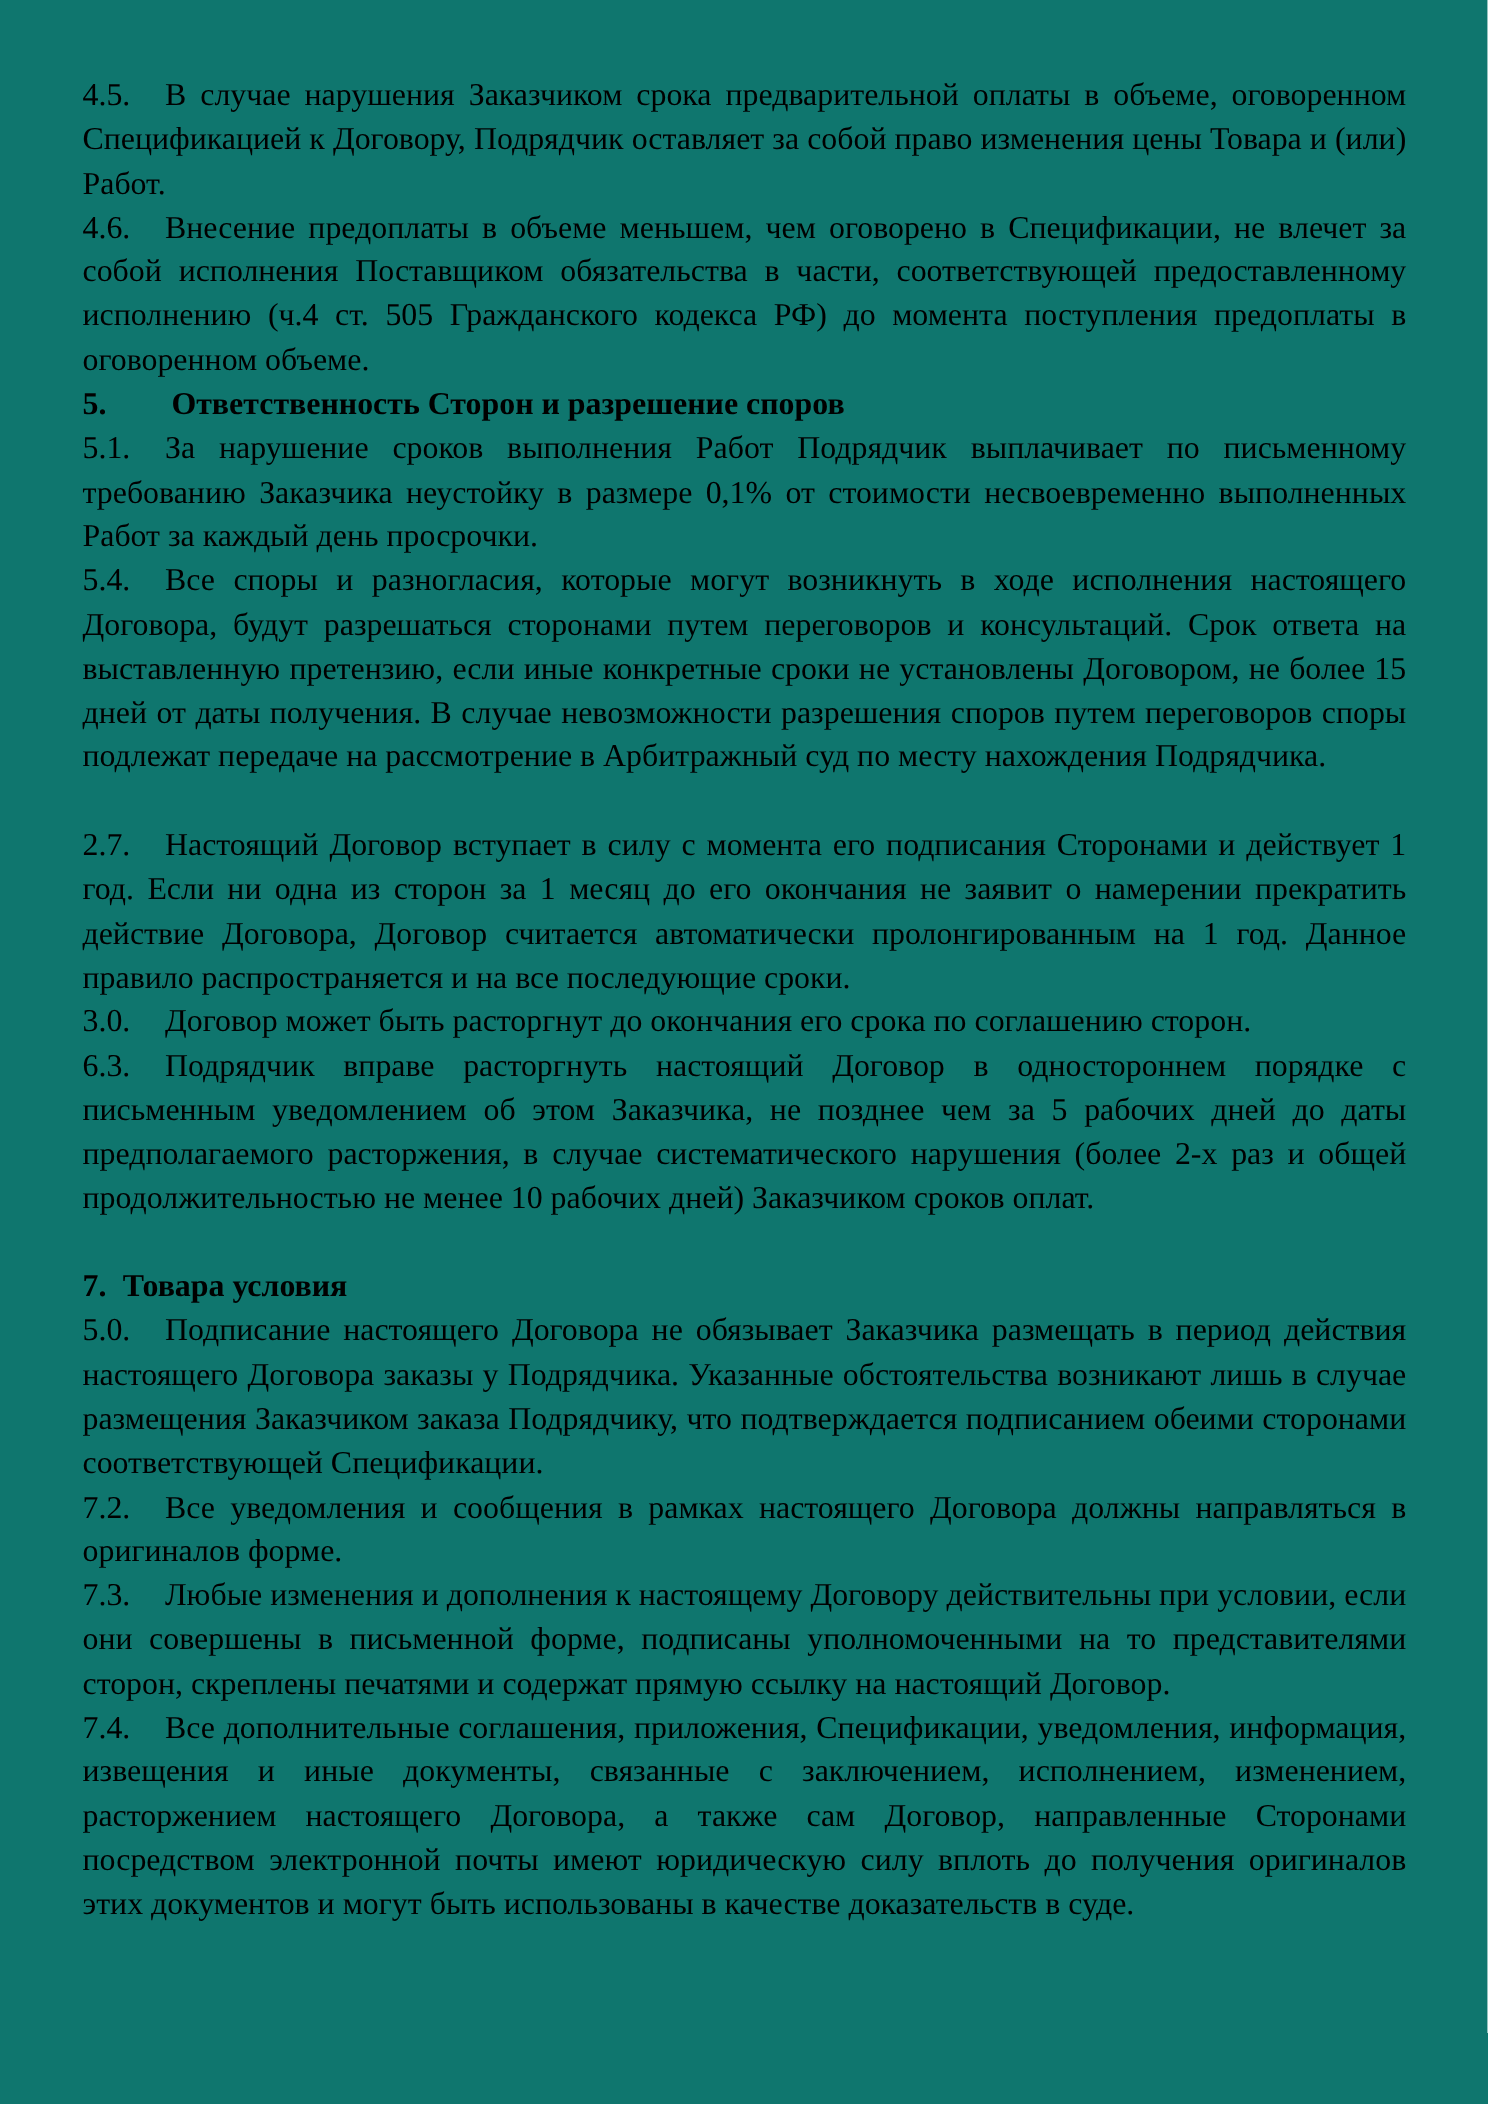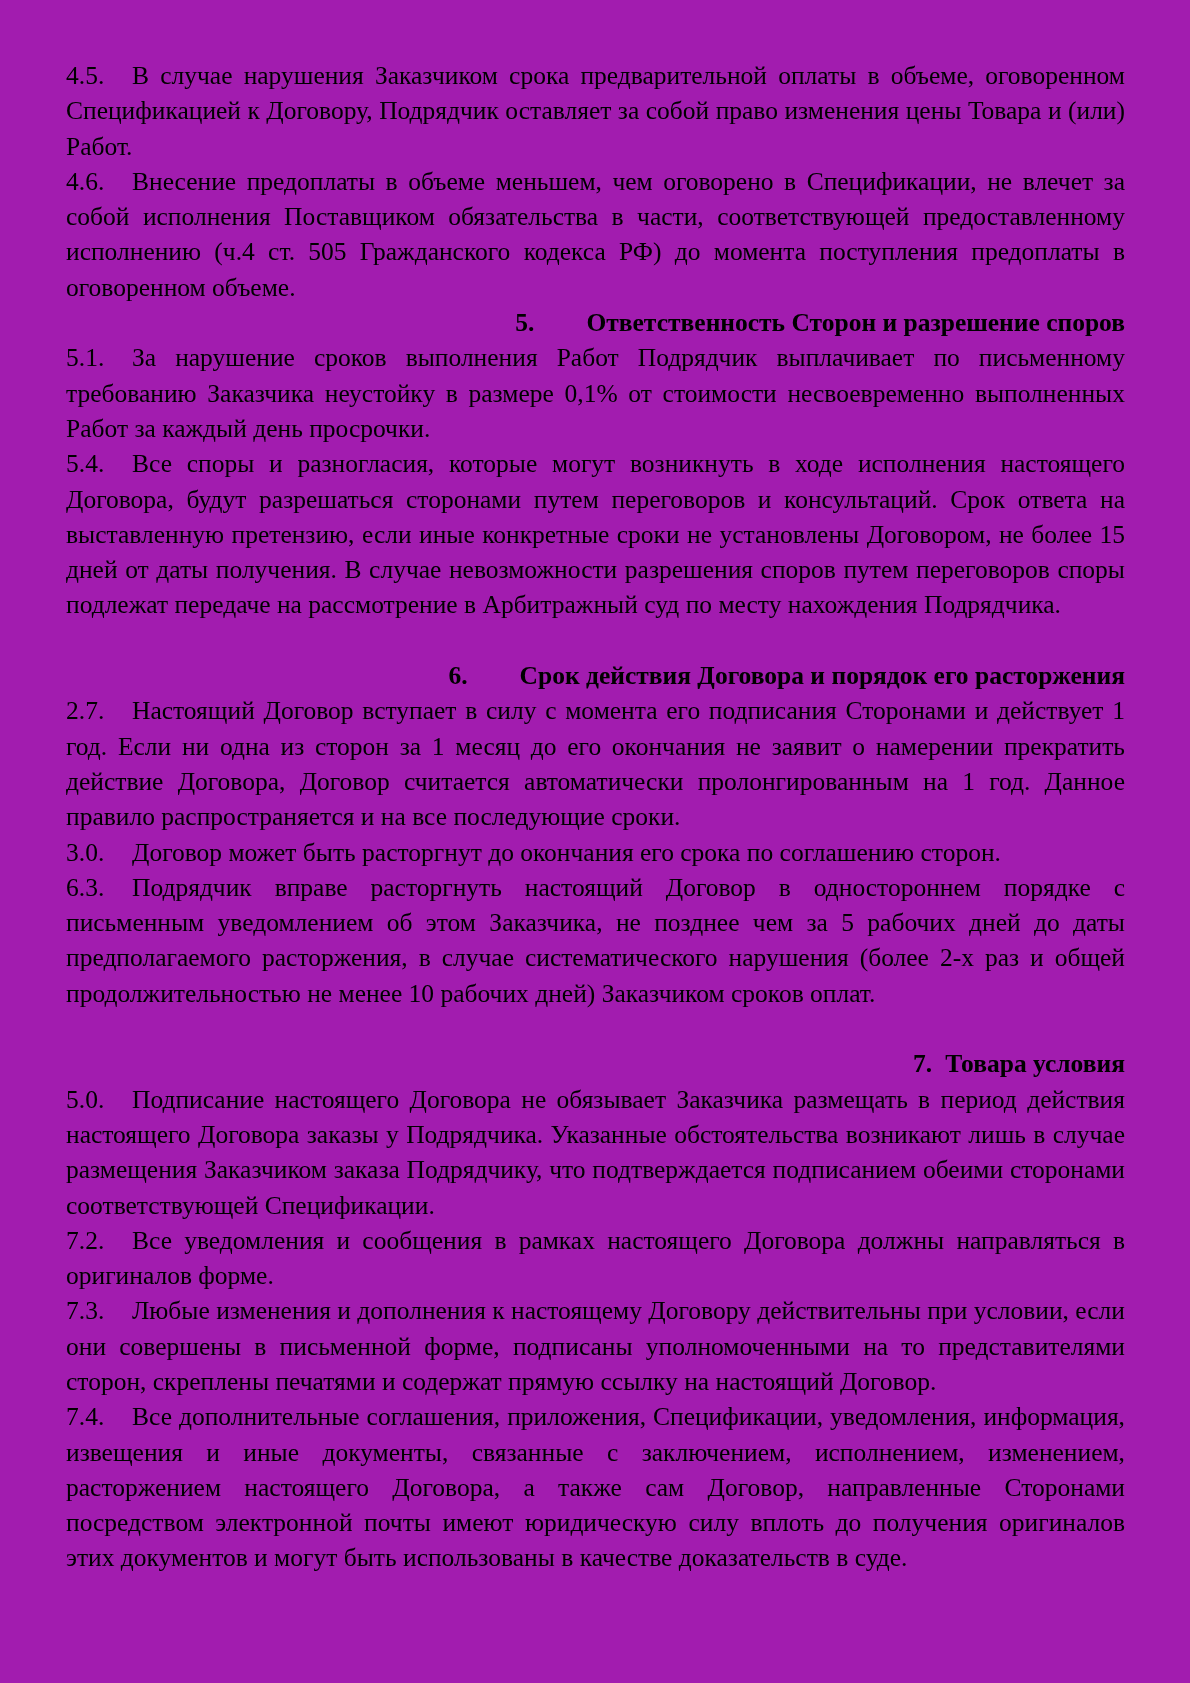--- a/index.html
+++ b/index.html
@@ -5,21 +5,21 @@
   html, body {
     margin: 0;
     padding: 0;
     background: #ffffff;
   }
 
   .page {
     position: relative;
     width: 1190px;
     height: 1683px;
-    background: #a21caf;
+    background: #0f766e;
     box-sizing: border-box;
     padding: 58px 65px 0 66px;
     overflow: hidden;
     font-family: "Liberation Serif", "DejaVu Serif", serif;
     color: #000000;
   }
 
   .doc-body {
     width: 1059px;
   }
@@ -38,21 +38,21 @@
 
   .para .num {
     display: inline-block;
     width: 66px;
     text-indent: 0;
   }
 
   
   .heading {
     margin: 0;
-    text-align: right;
+    text-align: left;
     font-size: 25.5px;
     line-height: 35.3px;
     font-weight: bold;
   }
 
   .heading .hnum {
     display: inline-block;
   }
 
   .heading .hgap-wide {
@@ -74,21 +74,20 @@
 <body>
 
 <div class="page">
   <div class="doc-body" id="doc-body">
       <p class="para"><span class="num">4.5.</span><span>В случае нарушения Заказчиком срока предварительной оплаты в объеме, оговоренном Спецификацией к Договору, Подрядчик оставляет за собой право изменения цены Товара и (или) Работ.</span></p>
       <p class="para"><span class="num">4.6.</span><span>Внесение предоплаты в объеме меньшем, чем оговорено в Спецификации, не влечет за собой исполнения Поставщиком обязательства в части, соответствующей предоставленному исполнению (ч.4 ст. 505 Гражданского кодекса РФ) до момента поступления предоплаты в оговоренном объеме.</span></p>
       <p class="heading"><span class="hnum">5.</span><span class="hgap-wide"></span><span>Ответственность Сторон и разрешение споров</span></p>
       <p class="para"><span class="num">5.1.</span><span>За нарушение сроков выполнения Работ Подрядчик выплачивает по письменному требованию Заказчика неустойку в размере 0,1% от стоимости несвоевременно выполненных Работ за каждый день просрочки.</span></p>
       <p class="para"><span class="num">5.4.</span><span>Все споры и разногласия, которые могут возникнуть в ходе исполнения настоящего Договора, будут разрешаться сторонами путем переговоров и консультаций. Срок ответа на выставленную претензию, если иные конкретные сроки не установлены Договором, не более 15 дней от даты получения. В случае невозможности разрешения споров путем переговоров споры подлежат передаче на рассмотрение в Арбитражный суд по месту нахождения Подрядчика.</span></p>
       <div class="spacer"></div>
-      <p class="heading"><span class="hnum">6.</span><span class="hgap-wide"></span><span>Срок действия Договора и порядок его расторжения</span></p>
       <p class="para"><span class="num">2.7.</span><span>Настоящий Договор вступает в силу с момента его подписания Сторонами и действует 1 год. Если ни одна из сторон за 1 месяц до его окончания не заявит о намерении прекратить действие Договора, Договор считается автоматически пролонгированным на 1 год. Данное правило распространяется и на все последующие сроки.</span></p>
       <p class="para"><span class="num">3.0.</span><span>Договор может быть расторгнут до окончания его срока по соглашению сторон.</span></p>
       <p class="para"><span class="num">6.3.</span><span>Подрядчик вправе расторгнуть настоящий Договор в одностороннем порядке с письменным уведомлением об этом Заказчика, не позднее чем за 5 рабочих дней до даты предполагаемого расторжения, в случае систематического нарушения (более 2-х раз и общей продолжительностью не менее 10 рабочих дней) Заказчиком сроков оплат.</span></p>
       <div class="spacer"></div>
       <p class="heading"><span class="hnum">7.</span><span class="hgap-narrow"></span><span>Товара условия</span></p>
       <p class="para"><span class="num">5.0.</span><span>Подписание настоящего Договора не обязывает Заказчика размещать в период действия настоящего Договора заказы у Подрядчика. Указанные обстоятельства возникают лишь в случае размещения Заказчиком заказа Подрядчику, что подтверждается подписанием обеими сторонами соответствующей Спецификации.</span></p>
       <p class="para"><span class="num">7.2.</span><span>Все уведомления и сообщения в рамках настоящего Договора должны направляться в оригиналов форме.</span></p>
       <p class="para"><span class="num">7.3.</span><span>Любые изменения и дополнения к настоящему Договору действительны при условии, если они совершены в письменной форме, подписаны уполномоченными на то представителями сторон, скреплены печатями и содержат прямую ссылку на настоящий Договор.</span></p>
       <p class="para"><span class="num">7.4.</span><span>Все дополнительные соглашения, приложения, Спецификации, уведомления, информация, извещения и иные документы, связанные с заключением, исполнением, изменением, расторжением настоящего Договора, а также сам Договор, направленные Сторонами посредством электронной почты имеют юридическую силу вплоть до получения оригиналов этих документов и могут быть использованы в качестве доказательств в суде.</span></p>
     </div>

